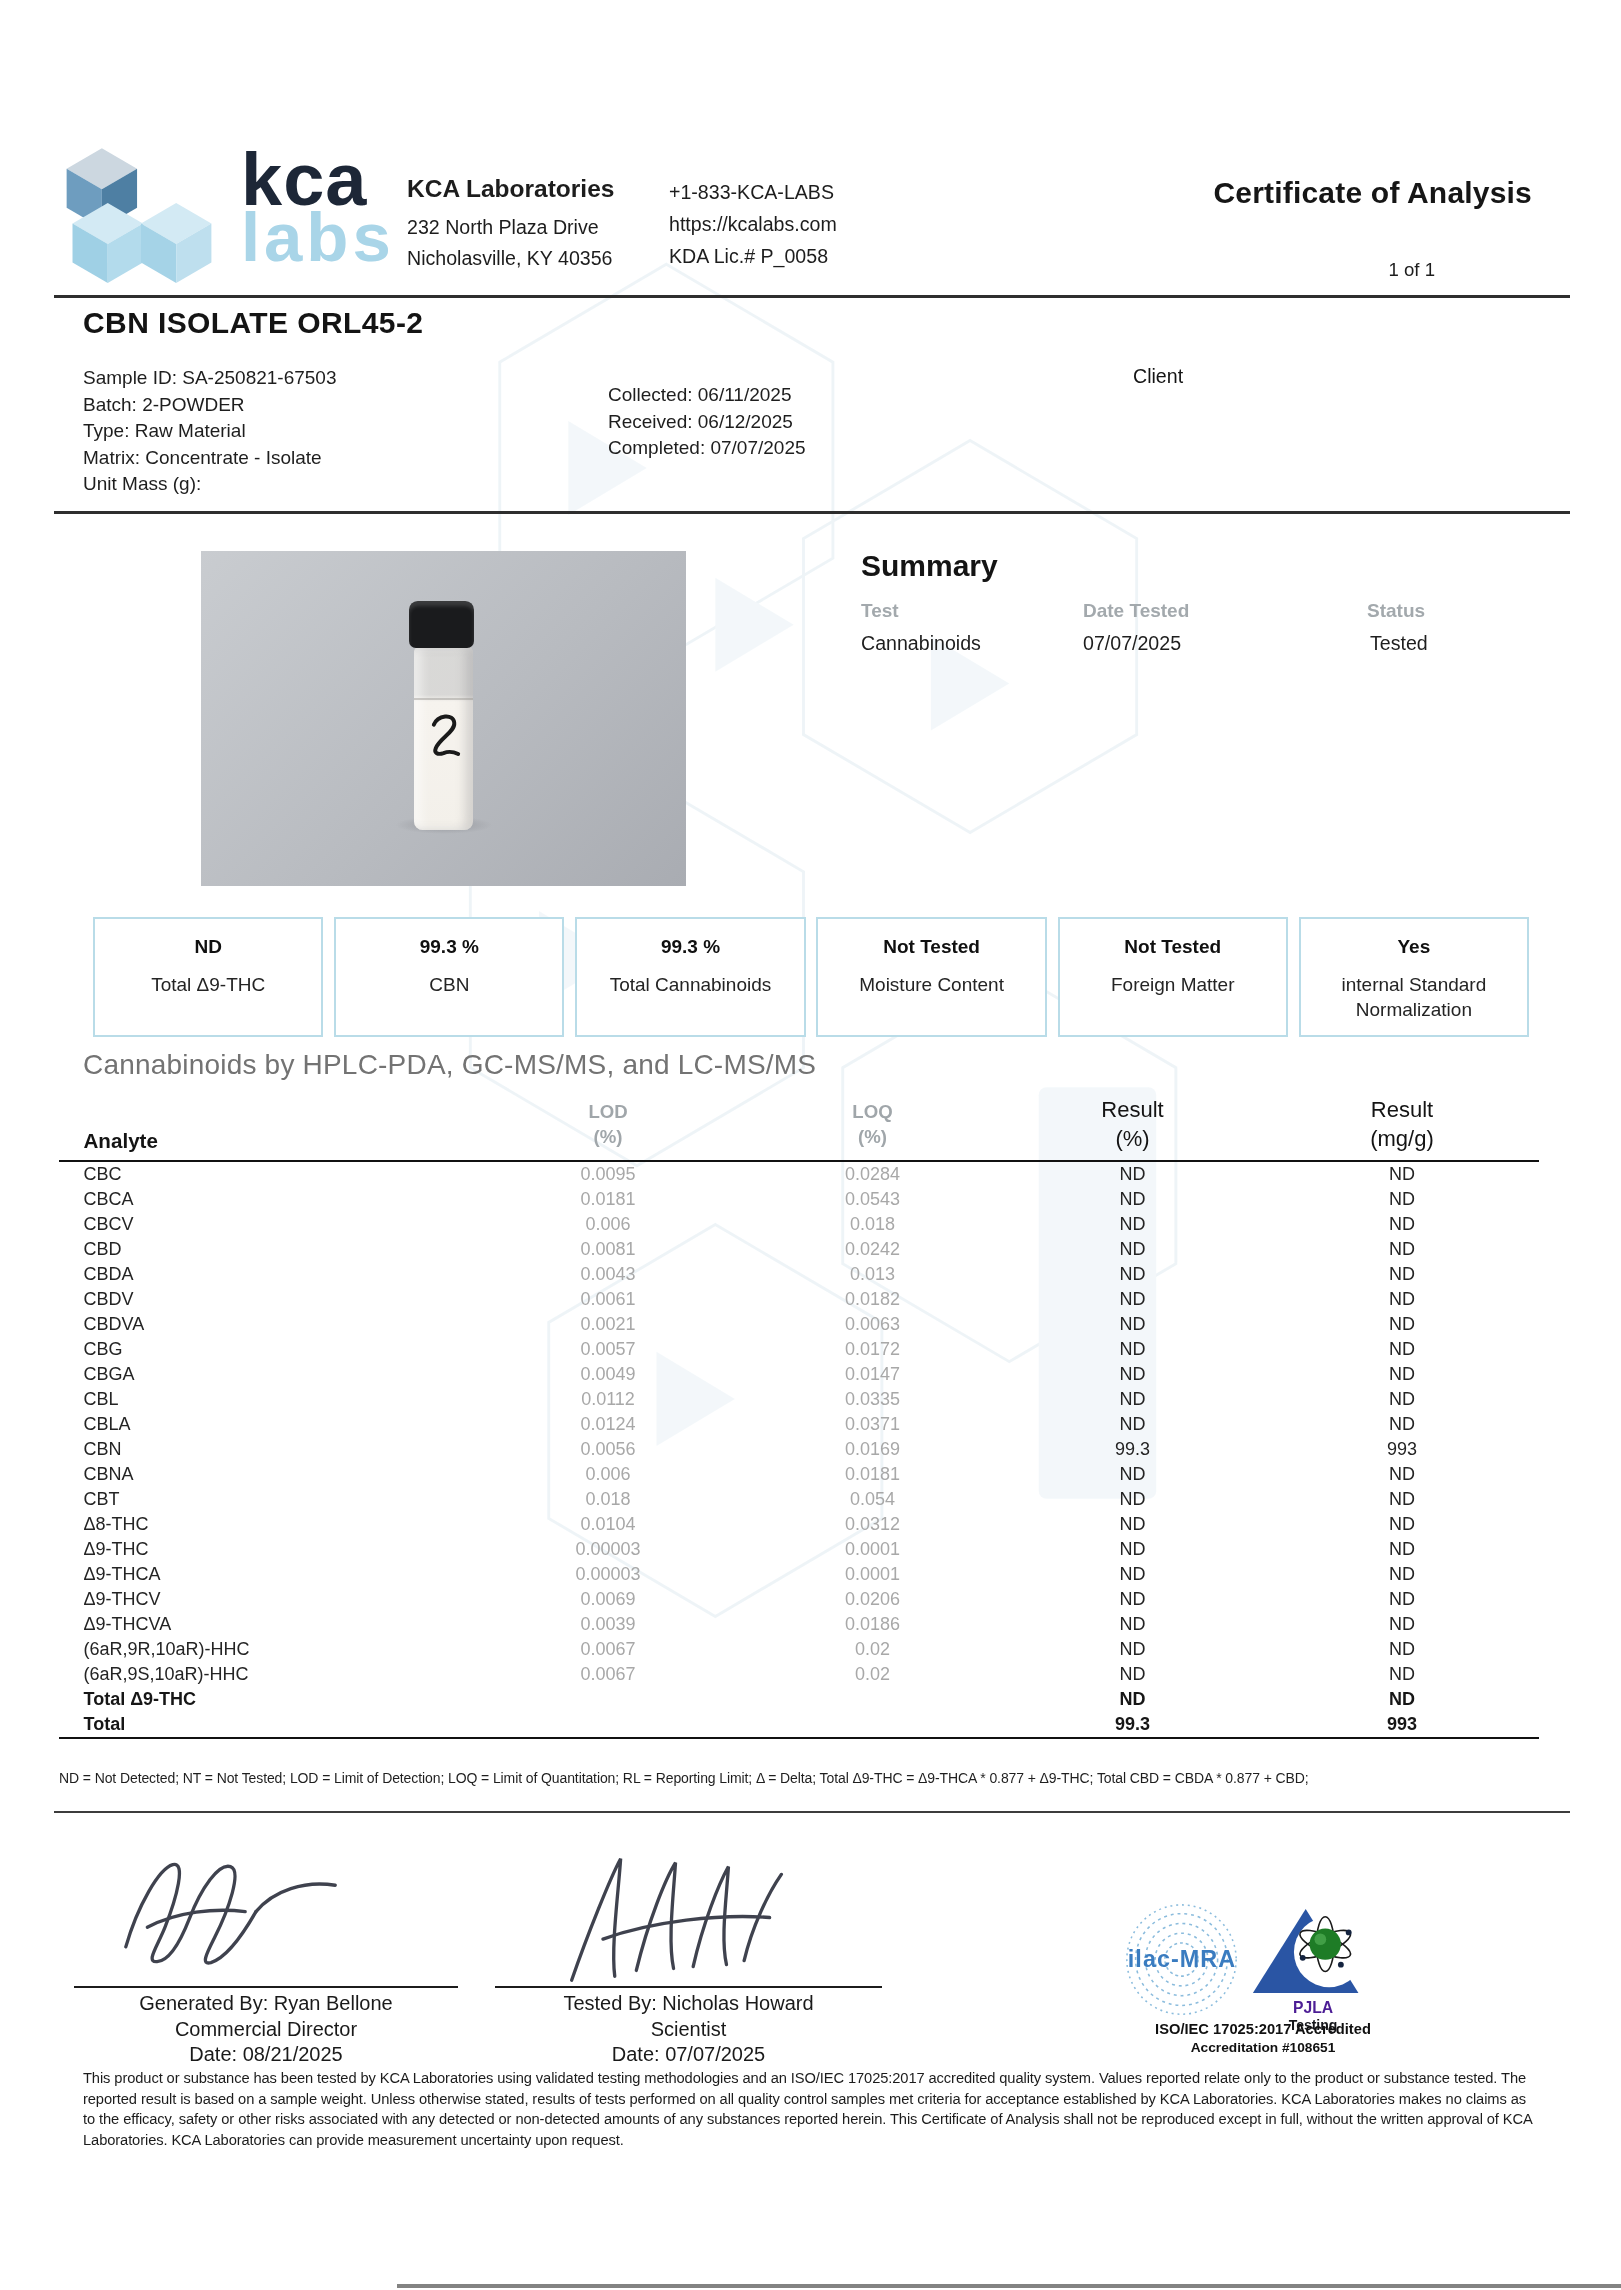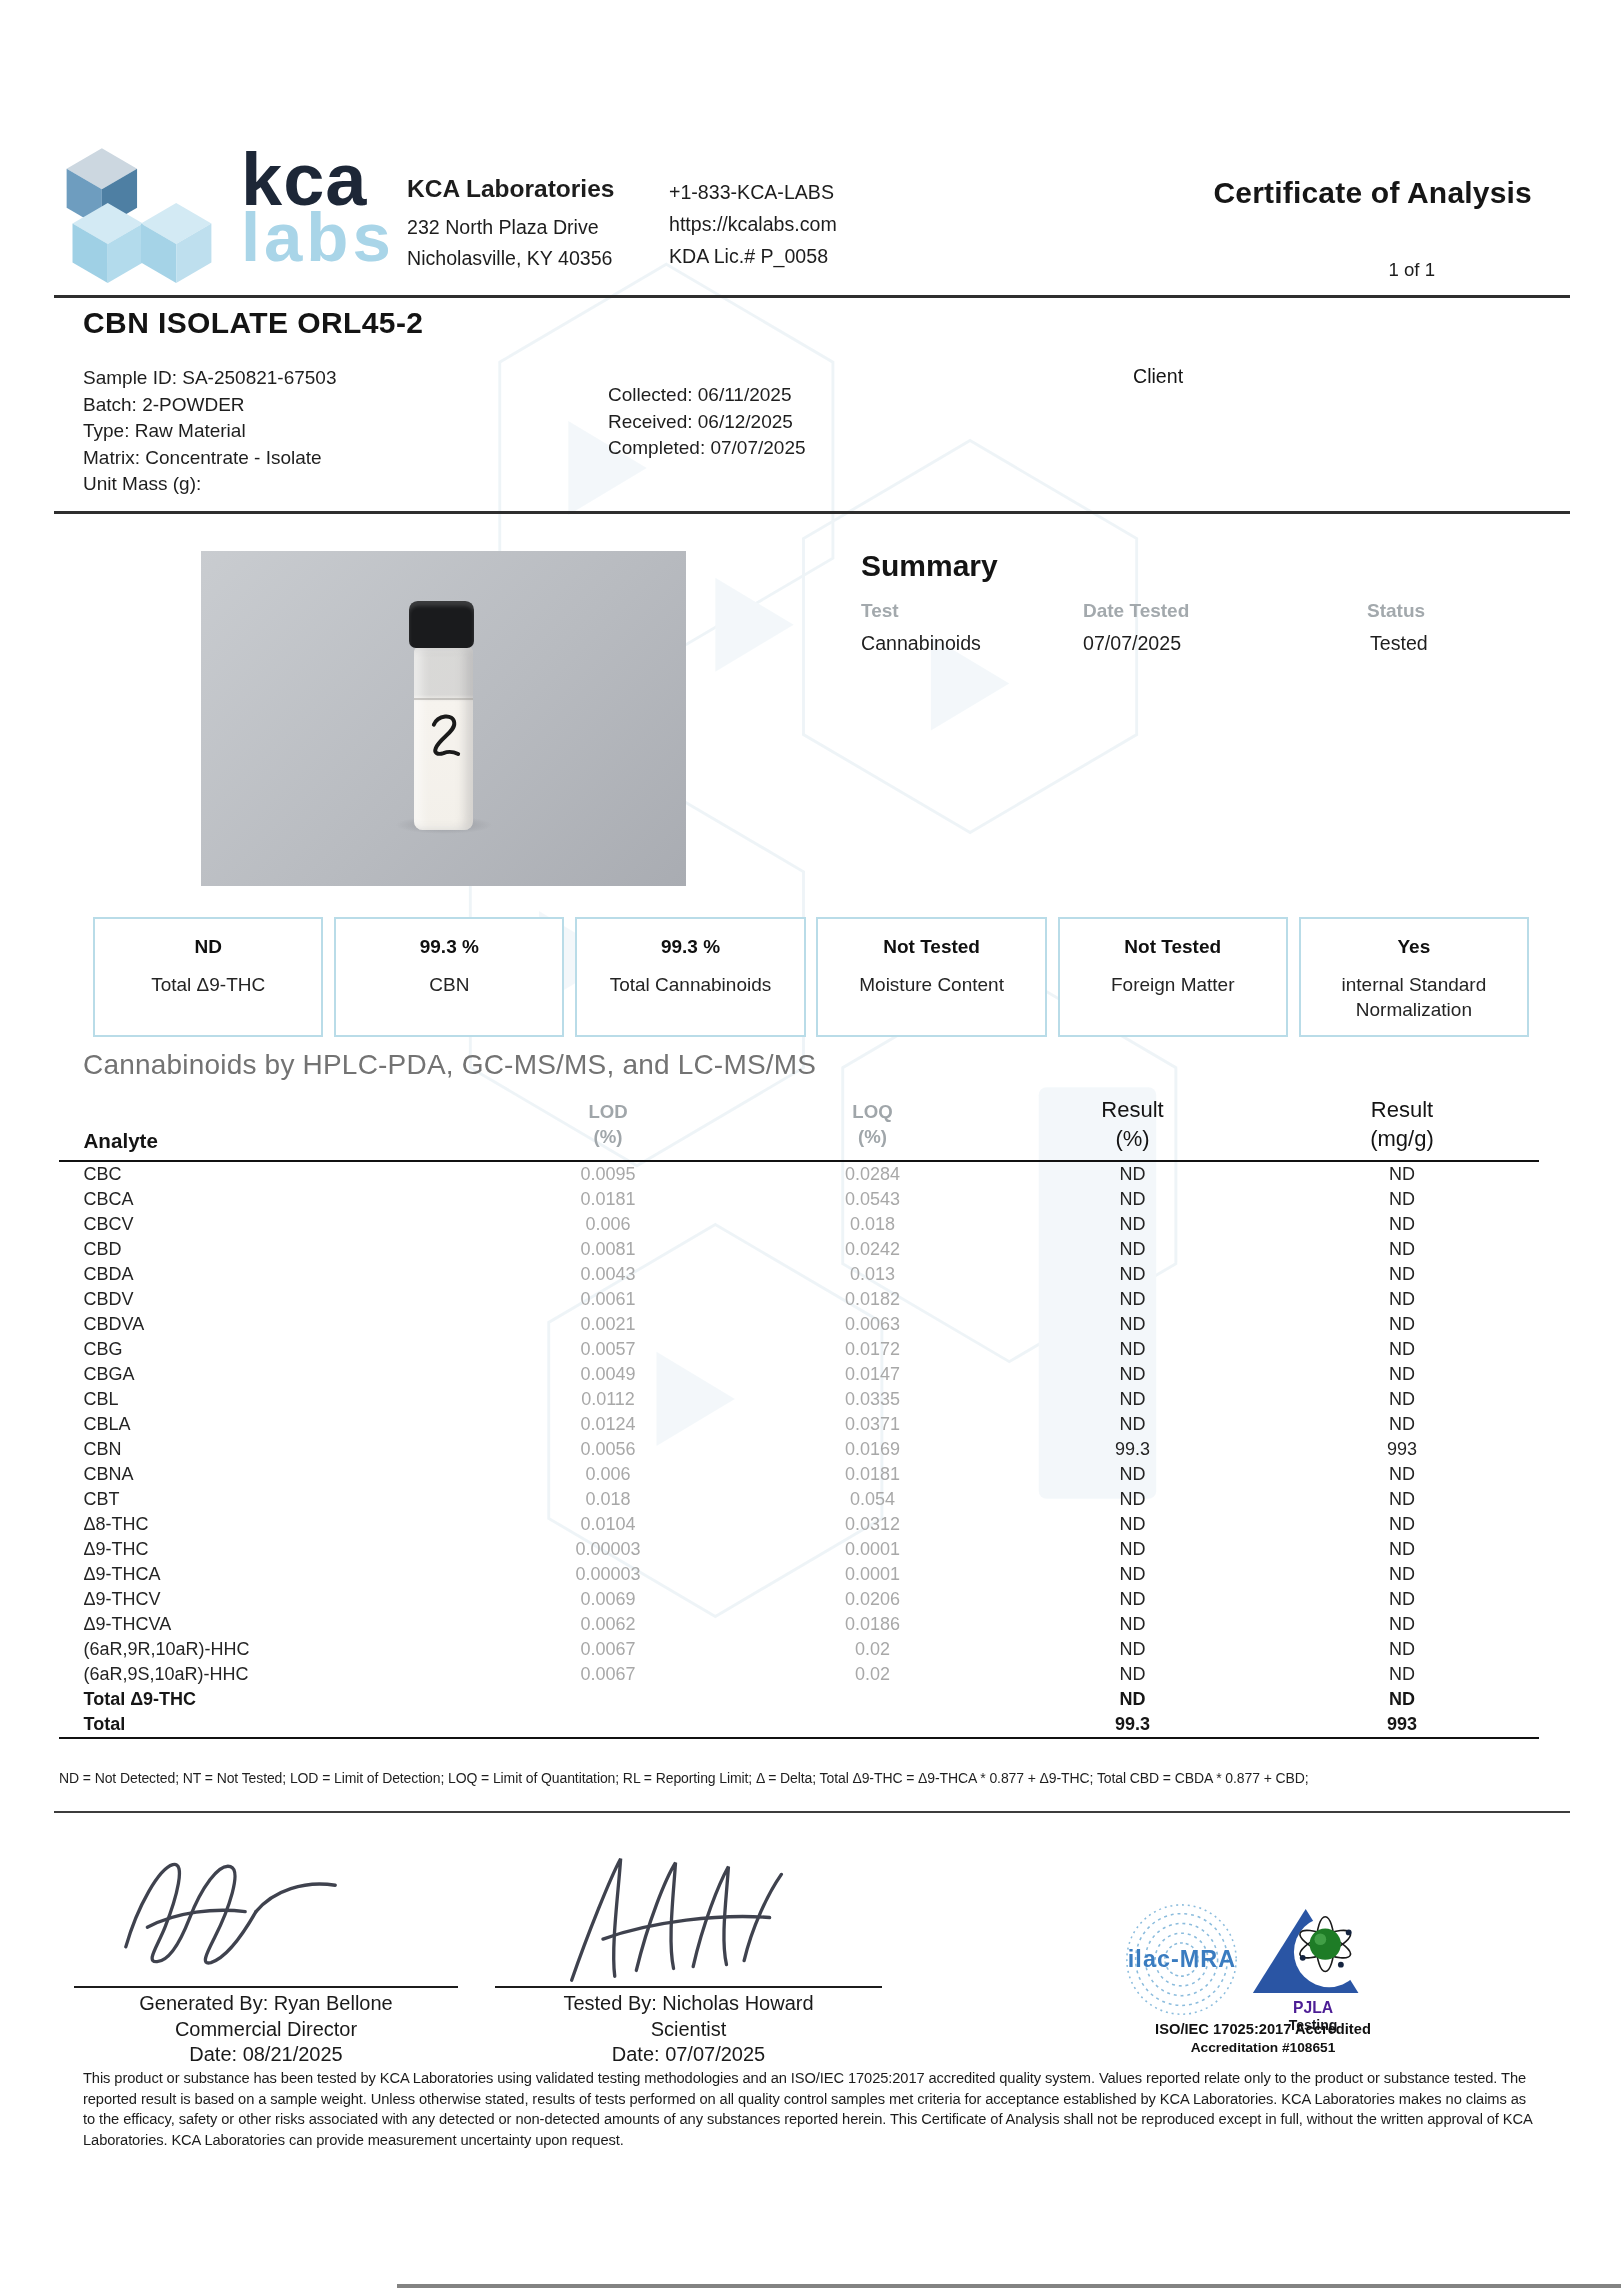--- a/index.html
+++ b/index.html
@@ -367,21 +367,21 @@
         </tr>
           <tr data-bold="false">
           <td class="td-analyte">Δ9-THCV</td>
           <td class="td-gray">0.0069</td>
           <td class="td-gray">0.0206</td>
           <td class="td-res">ND</td>
           <td class="td-res">ND</td>
         </tr>
           <tr data-bold="false">
           <td class="td-analyte">Δ9-THCVA</td>
-          <td class="td-gray">0.0062</td>
+          <td class="td-gray">0.0039</td>
           <td class="td-gray">0.0186</td>
           <td class="td-res">ND</td>
           <td class="td-res">ND</td>
         </tr>
           <tr data-bold="false">
           <td class="td-analyte">(6aR,9R,10aR)-HHC</td>
           <td class="td-gray">0.0067</td>
           <td class="td-gray">0.02</td>
           <td class="td-res">ND</td>
           <td class="td-res">ND</td>

